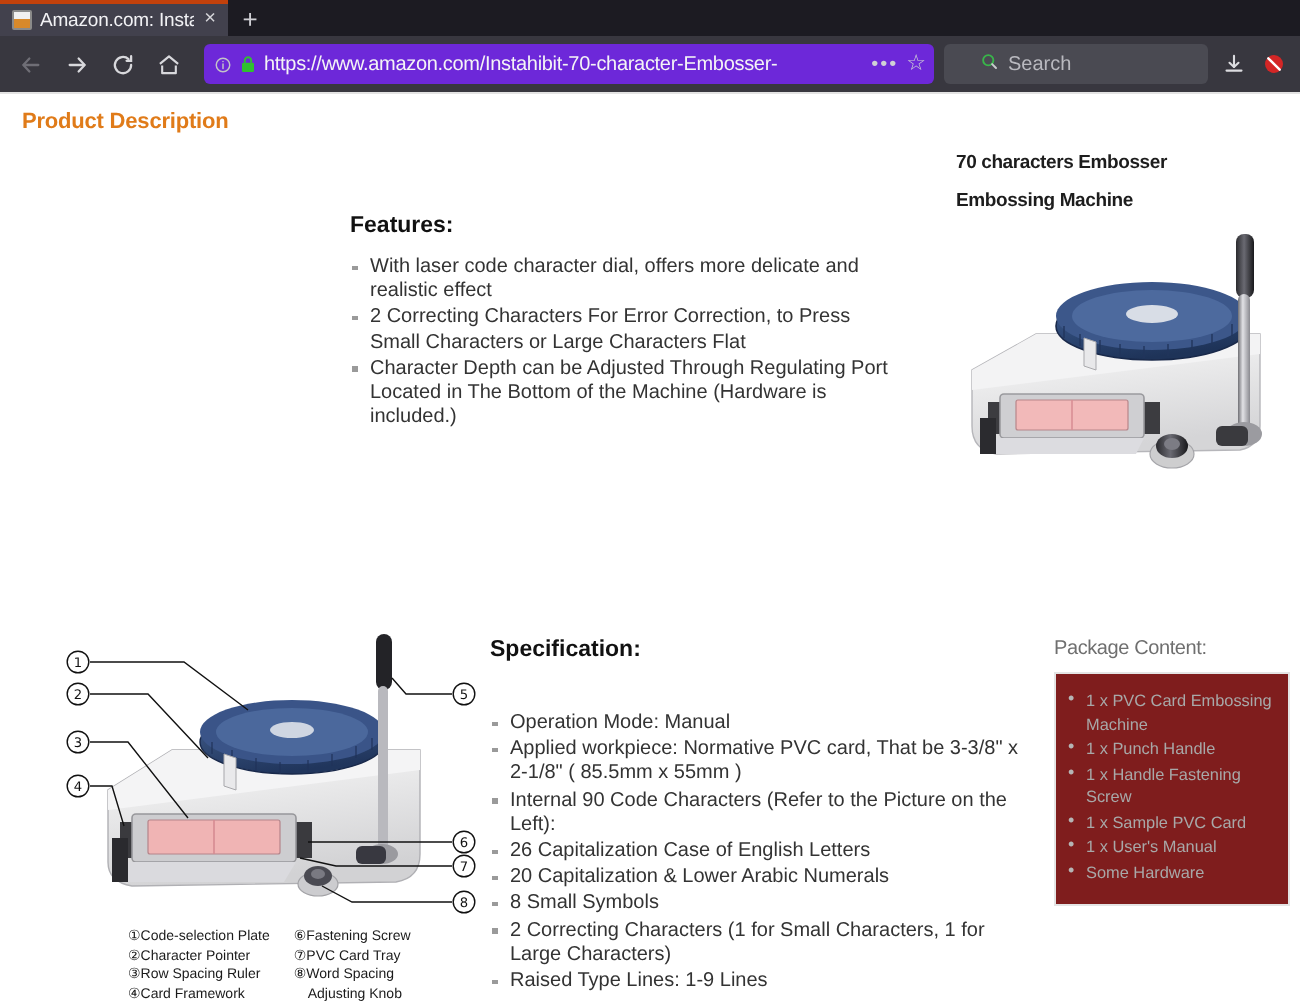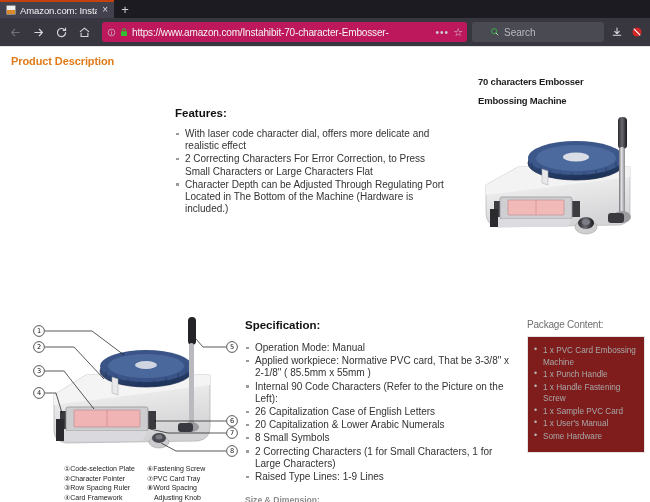--- a/index.html
+++ b/index.html
@@ -65,21 +65,21 @@
     display: flex; align-items: center; justify-content: center;
     color: #d8d8dc;
     border-radius: 3px;
   }
   .navbtn.disabled { color: #6f6e76; }
   .navbtn svg { display: block; }
 
   .urlbar {
     flex: 1 1 auto;
     height: 20px;
-    background: #be185d;
+    background: #6d28d9;
     border-radius: 3px;
     display: flex; align-items: center;
     margin: 0 4px 0 6px;
     padding: 0 4px 0 5px;
     gap: 4px;
     min-width: 0;
   }
   .url-info {
     flex: 0 0 auto; color: #c3c3c8; font-size: 9px;
     display: flex; align-items: center;
@@ -152,21 +152,21 @@
     position: absolute; left: 1px; top: 4.5px;
     width: 2.5px; height: 2.5px;
     background: #9a9a9a;
   }
 
   
   .spec {
     position: absolute; left: 245px; top: 272px; width: 268px;
   }
   .spec h3 {
-    font-size: 11.5px; font-weight: bold; color: #111; margin-bottom: 11px;
+    font-size: 11.5px; font-weight: bold; color: #111; margin-bottom: 25px;
   }
   .size-head {
     font-size: 8.6px; color: #8d8d8d; font-weight: bold;
     margin-top: 12px; margin-bottom: 7px;
   }
 
   
   .pkg {
     position: absolute; left: 527px; top: 272px; width: 118px;
   }

